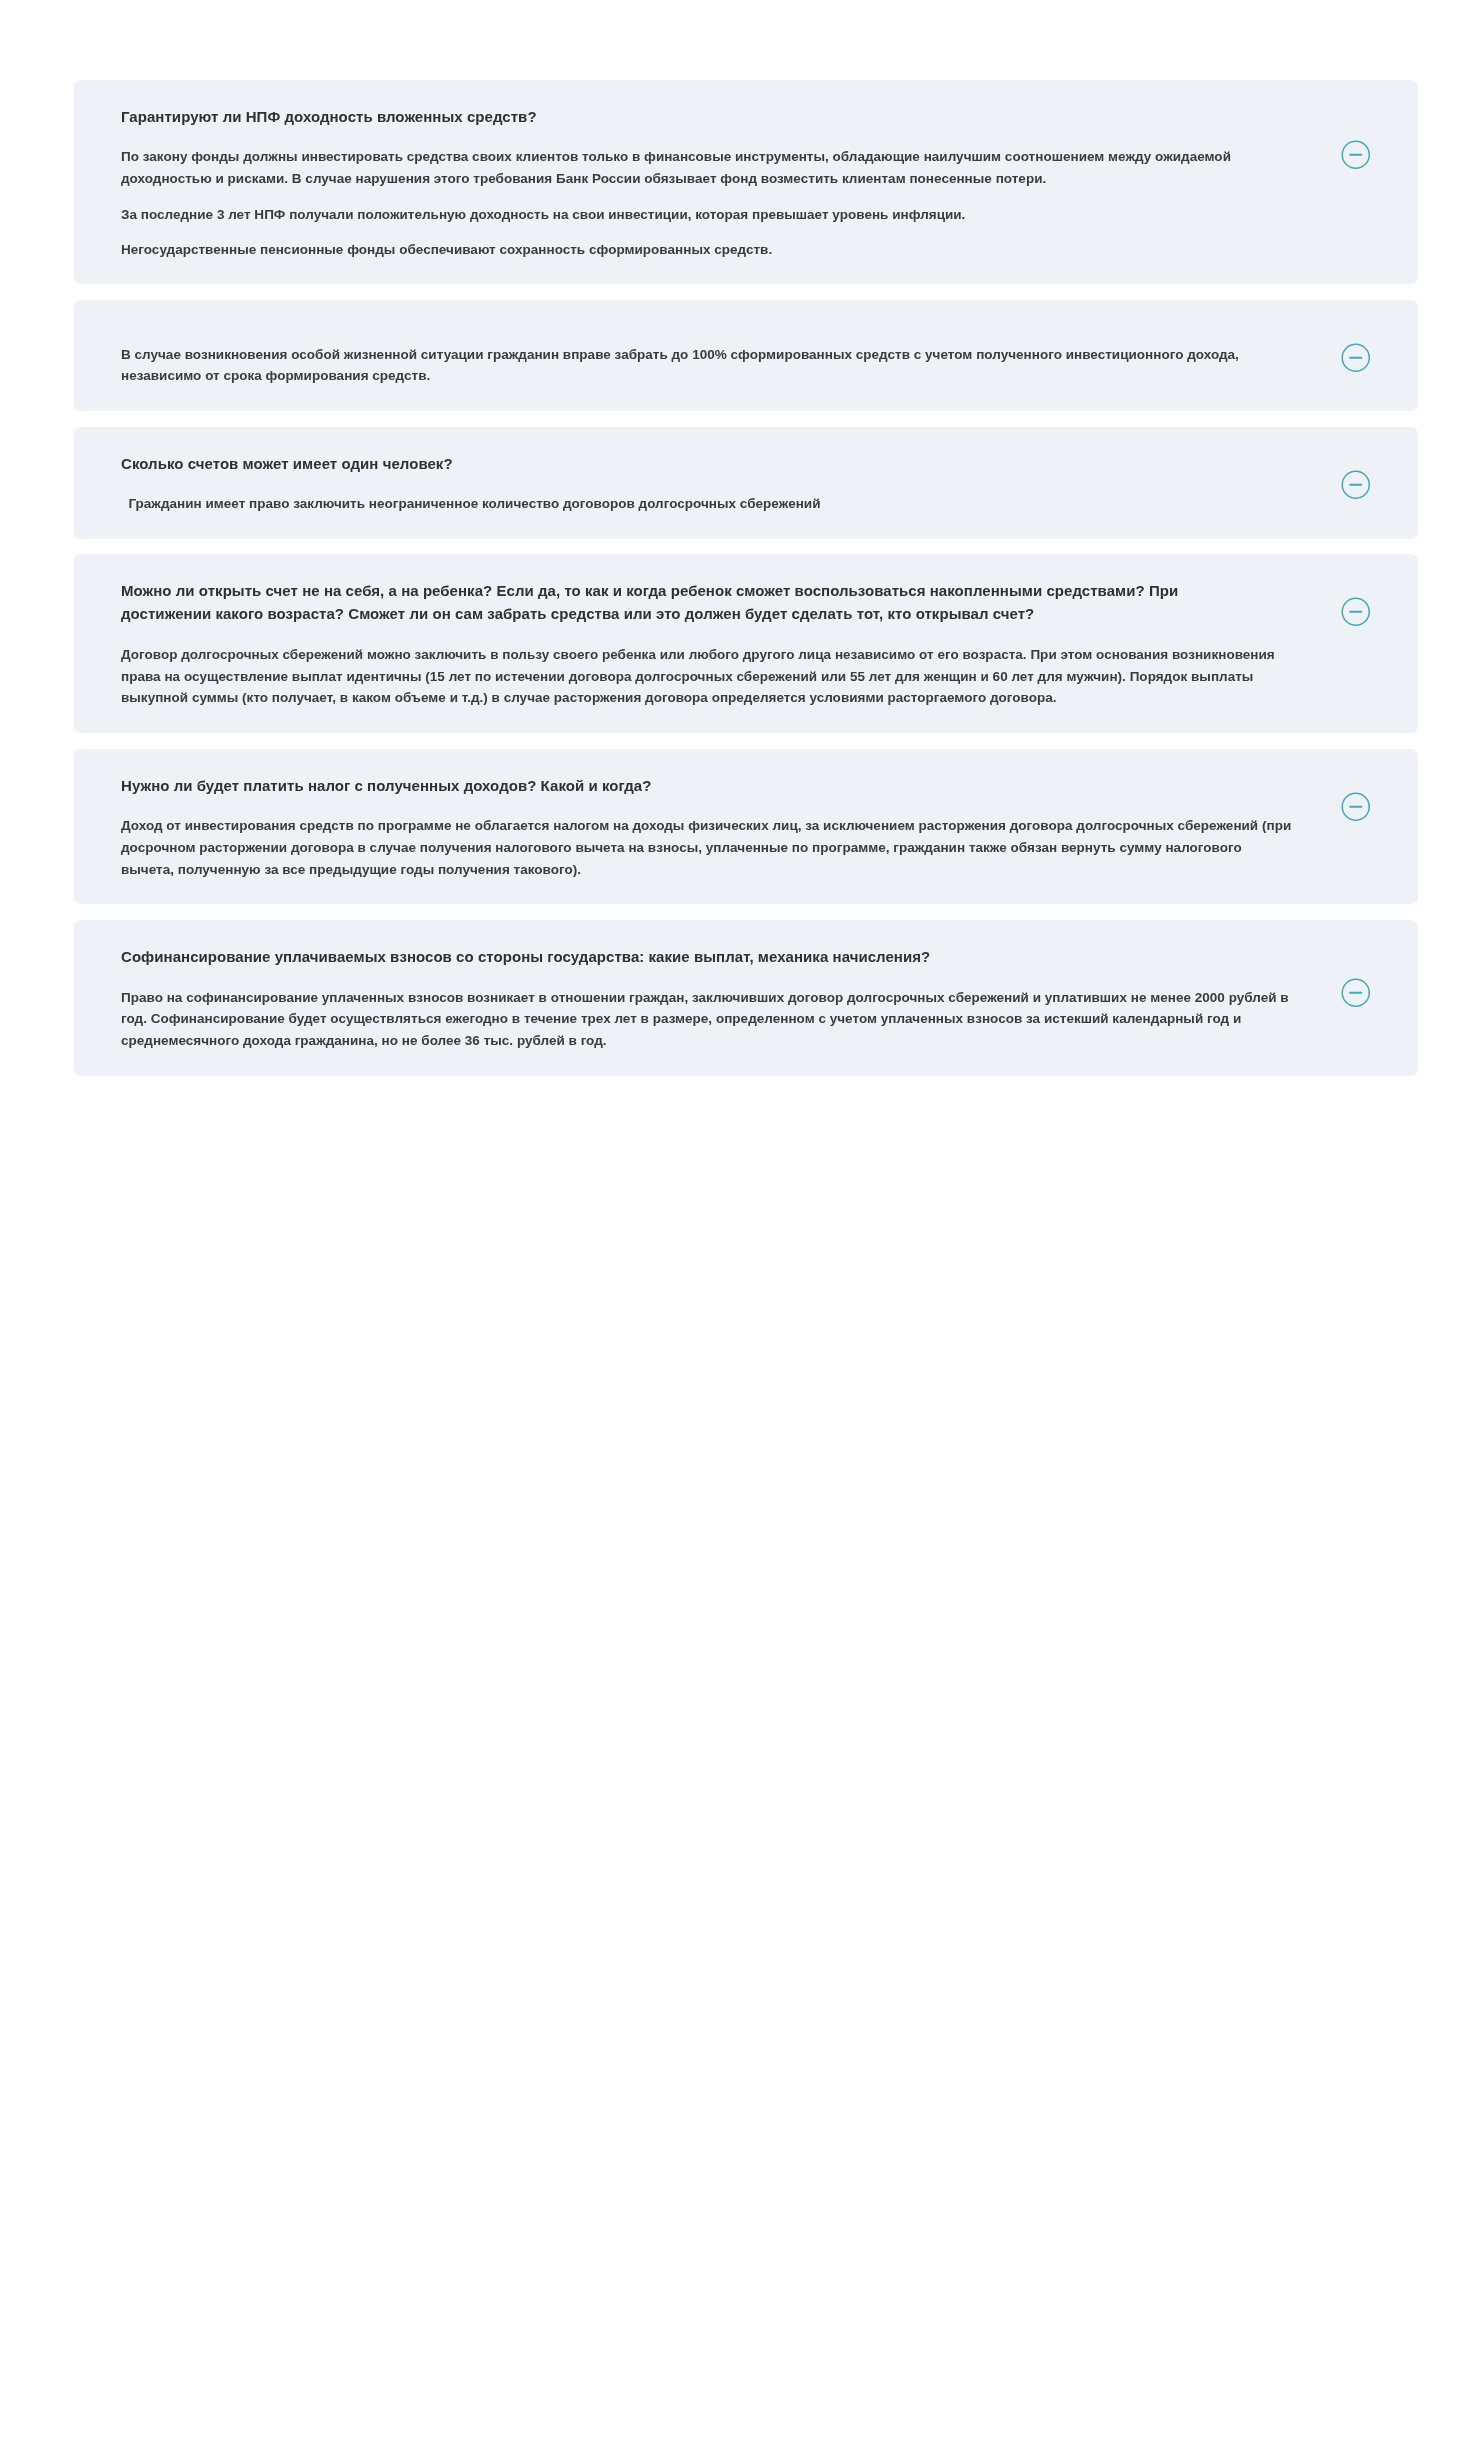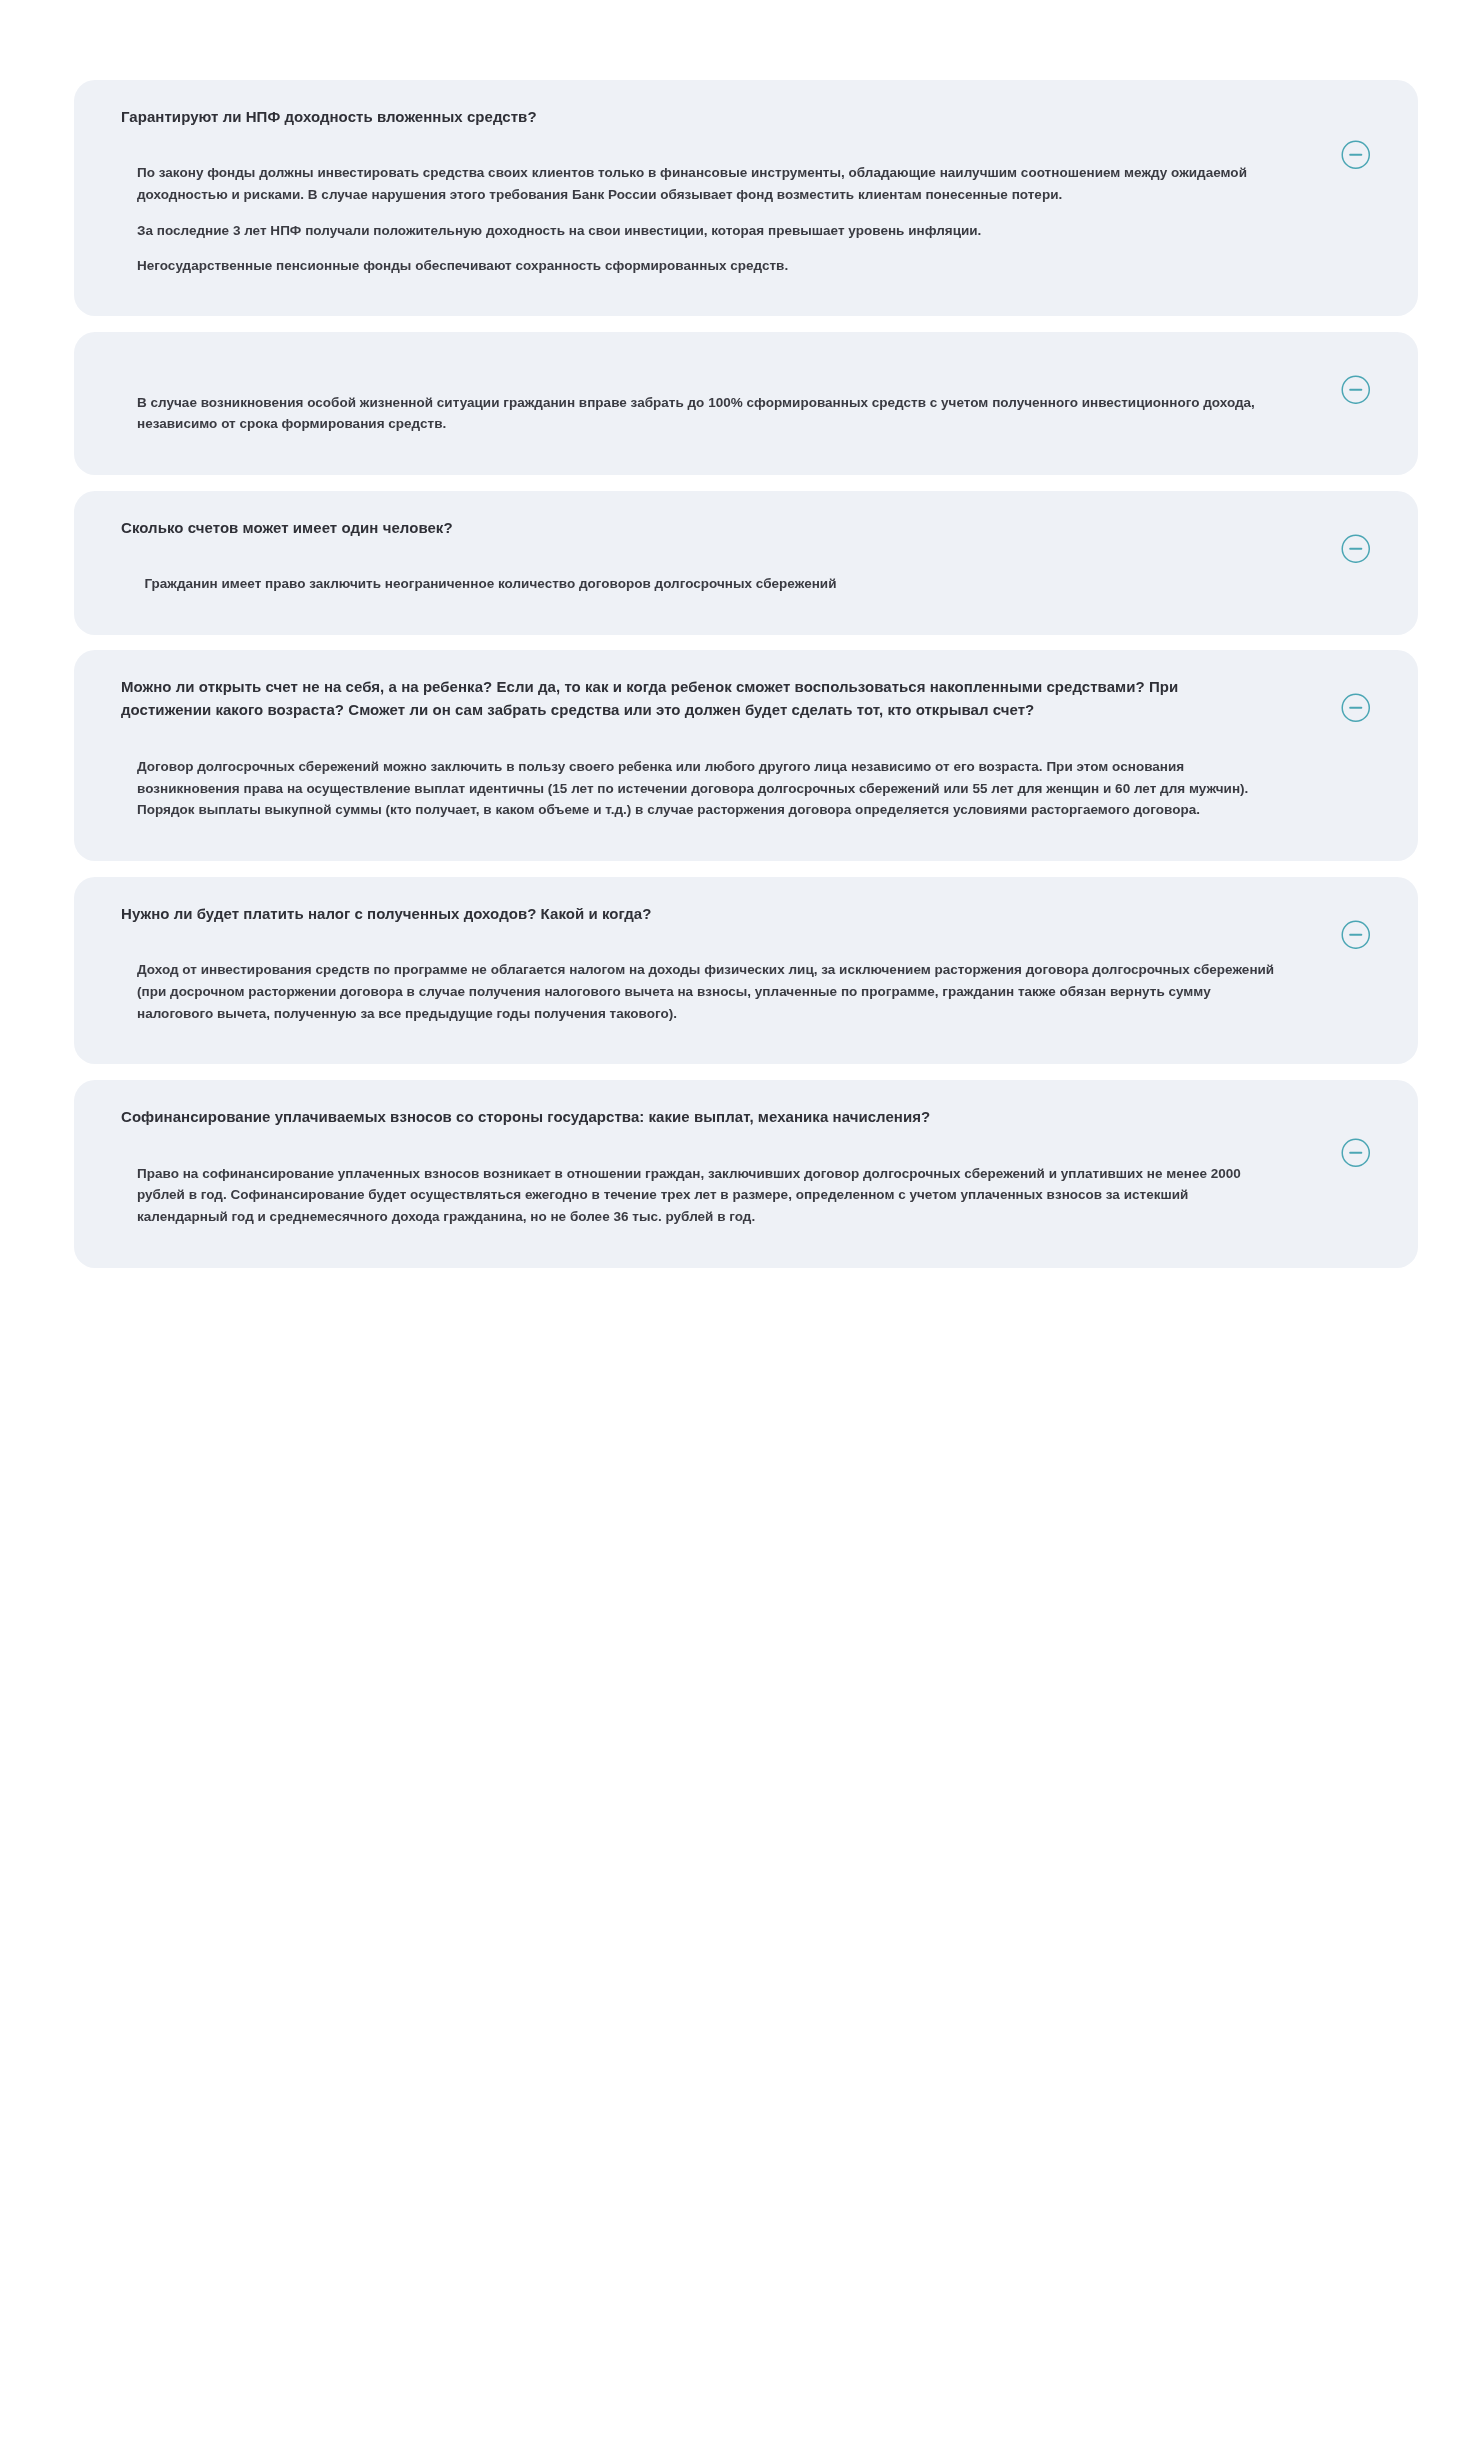--- a/index.html
+++ b/index.html
@@ -26,42 +26,42 @@
   .faq-list {
     width: 1344px;
     margin: 0 0 0 74px;
     display: flex;
     flex-direction: column;
     gap: 15.8px;
   }
 
   .faq-card {
     background: #eef1f6;
-    border-radius: 21px;
+    border-radius: 7px;
     position: relative;
     padding: 26px 0 23.6px 0;
   }
 
   .faq-card-inner {
     padding-left: 47px;
     padding-right: 123px;
   }
 
   .faq-question {
     font-size: 15px;
     font-weight: bold;
     line-height: 1.52;
     color: #2f3037;
     letter-spacing: 0.05px;
     margin: 0;
     max-width: 1143px;
   }
 
   .faq-answer {
-    margin: 16px;
+    margin: 0;
     padding-top: 17.7px;
     display: flex;
     flex-direction: column;
     gap: 13.3px;
   }
 
   .faq-answer p {
     margin: 0;
     font-size: 13.5px;
     font-weight: bold;

